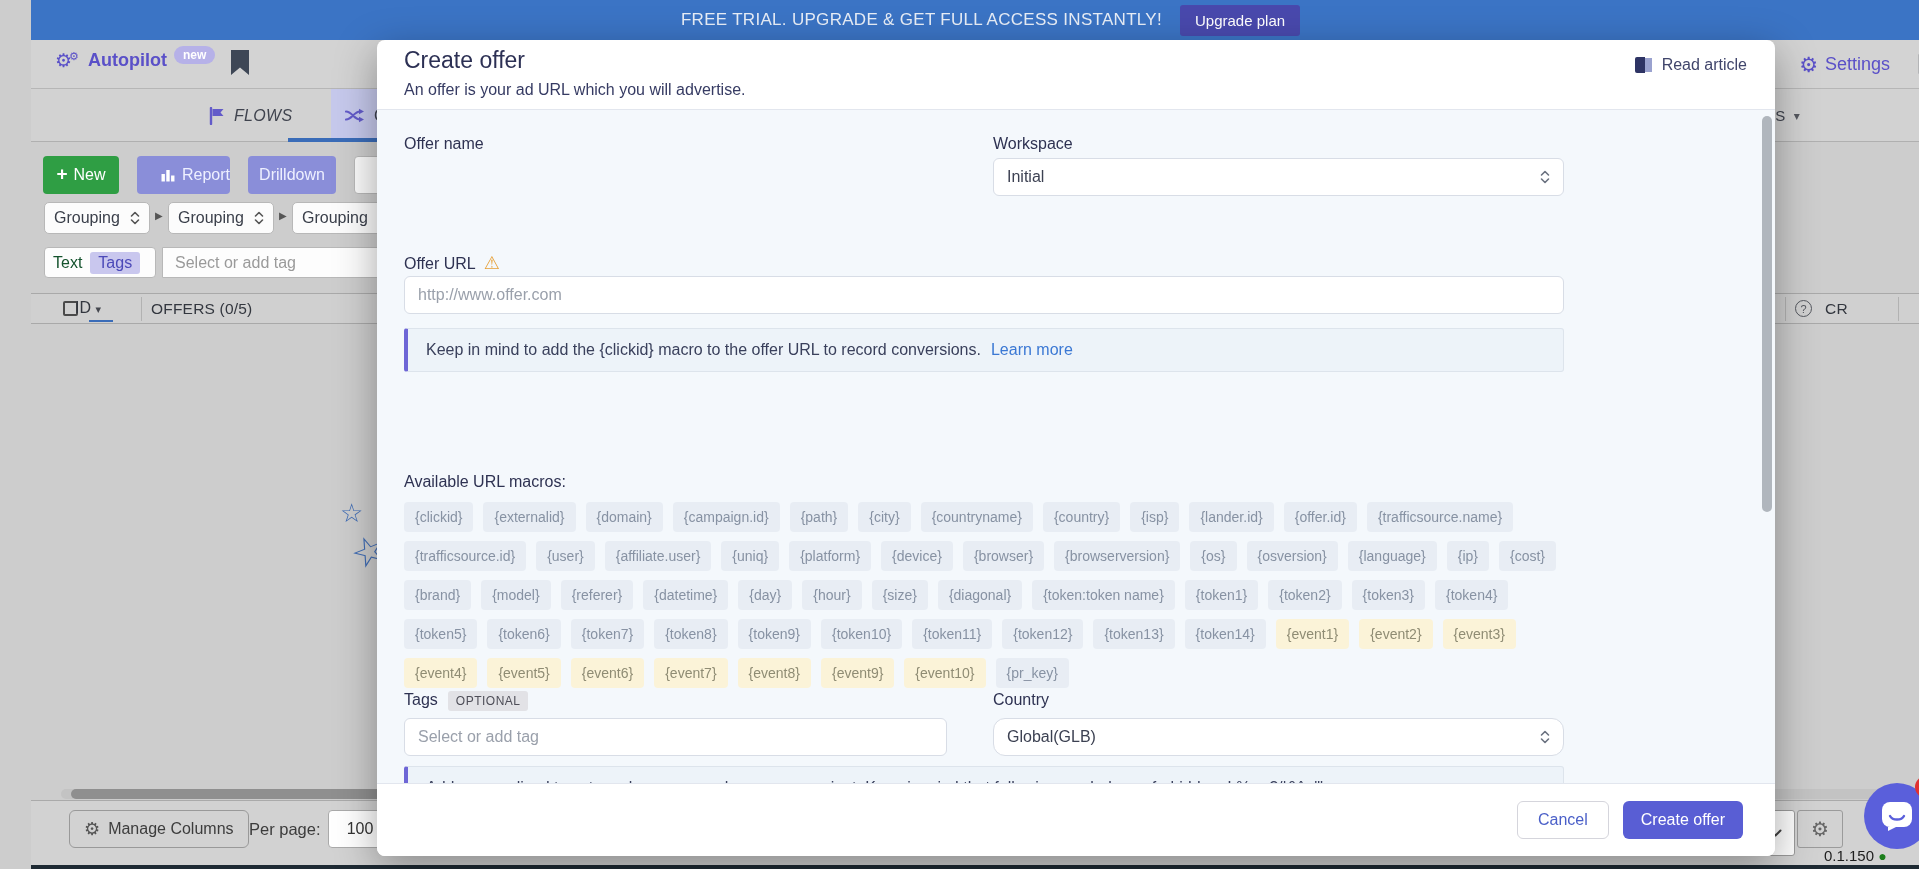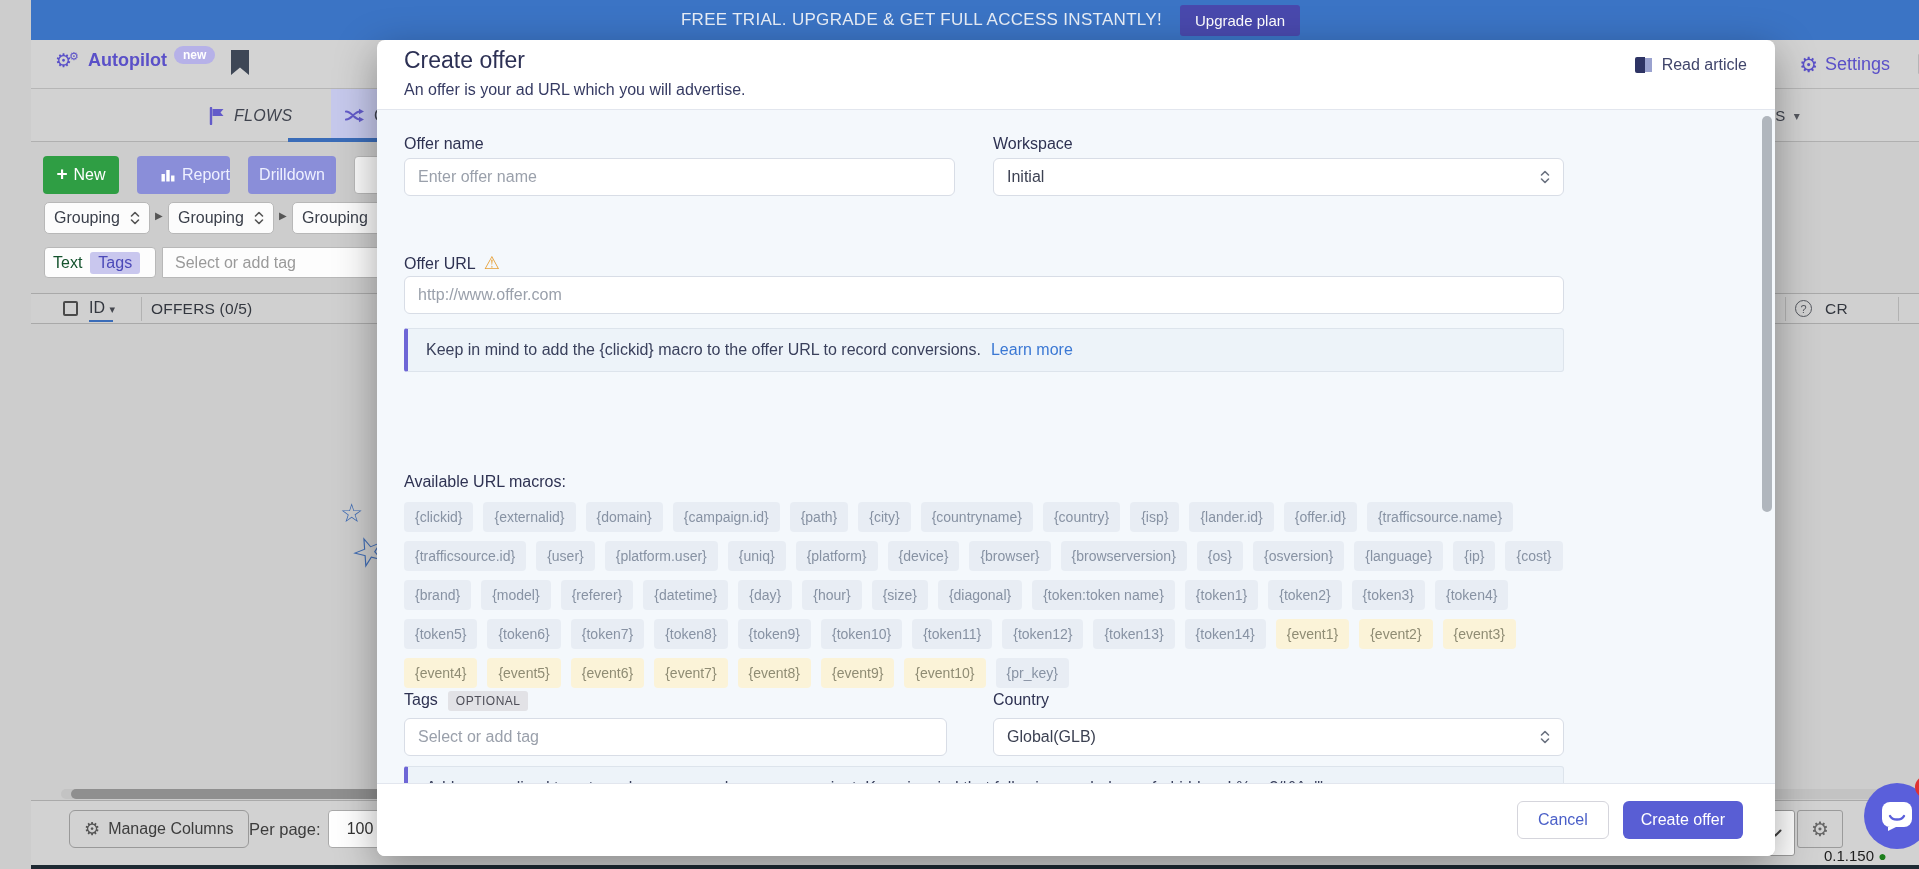--- a/index.html
+++ b/index.html
@@ -68,21 +68,21 @@
   .tags-toggle { background:#c9c7ee; color:#4b49b8; font-size:16px; padding:2px 8px; border-radius:3px; cursor:pointer; }
   .tag-search { position:absolute; left:131px; top:247px; width:330px; height:31px; background:#fdfdfd;
                 border:1px solid #b8b8b8; border-radius:0 4px 4px 0; font-size:16px; color:#333; padding:0 12px;
                 font-family:"Liberation Sans", sans-serif; }
   .tag-search::placeholder { color:#9a9a9a; }
 
   
   .thead { position:absolute; left:0; top:293px; width:1919px; height:31px; background:#d0d0d0;
            border-top:1px solid #a9a9a9; border-bottom:1px solid #a9a9a9; }
   .checkbox { position:absolute; left:32px; top:7px; width:15px; height:15px; border:2px solid #4a4a4a; border-radius:2px; cursor:pointer; }
-  .col-id { position:absolute; left:58px; top:5px; color:#33373f; font-size:16px; cursor:pointer; }
+  .col-id { position:absolute; left:44px; top:5px; color:#33373f; font-size:16px; cursor:pointer; }
   .col-id .sort { color:#44474e; font-size:11px; }
   .id-underline { position:absolute; left:58px; top:26px; width:24px; height:2px; background:#3a6cb8; }
   .col-label { position:absolute; top:6px; color:#33373f; font-size:15.5px; letter-spacing:.2px; }
   .th-q { position:absolute; top:6px; width:17px; height:17px; border:1.5px solid #55585f; border-radius:50%;
           color:#55585f; font-size:11px; display:flex; align-items:center; justify-content:center; }
   .th-div { position:absolute; top:3px; width:1px; height:24px; background:#b2b2b2; }
   .star-icon { position:absolute; color:#3f6cb5; }
   .star-sm { left:309px; top:498px; font-size:26px; }
   .star-lg { left:320px; top:528px; font-size:40px; transform:rotate(-22deg); }
 
@@ -331,21 +331,20 @@
             <span class="p1"></span>
             <span class="p2"></span>
           </span>
         <span>Read article</span>
       </div>
     </div>
 
     <div class="modal-body">
 
       <span class="fld-label" style="left:27px; top:25px;">Offer name</span>
-      <input class="inp" style="left: 27px; top: 48px; width: 551px;" placeholder="Enter offer name">
       <span class="fld-label" style="left:616px; top:25px;">Workspace</span>
       <div class="sel" style="left:616px; top:48px; width:571px;">
         <span>Initial</span>
         <svg width="10" height="16" viewBox="0 0 10 16">
           <path d="M1.5 6 L5 2.5 L8.5 6 M1.5 10 L5 13.5 L8.5 10" fill="none" stroke="#6b7280" stroke-width="1.6" stroke-linecap="round" stroke-linejoin="round"></path>
         </svg>
       </div>
 
       <span class="fld-label" style="left:27px; top:142px;"><span>Offer URL</span><span class="warn-icon">⚠</span></span>
       <input class="inp" style="left: 27px; top: 166px; width: 1160px;" placeholder="http://www.offer.com">
@@ -363,21 +362,21 @@
           <span class="chip">{path}</span>
           <span class="chip">{city}</span>
           <span class="chip">{countryname}</span>
           <span class="chip">{country}</span>
           <span class="chip">{isp}</span>
           <span class="chip">{lander.id}</span>
           <span class="chip">{offer.id}</span>
           <span class="chip">{trafficsource.name}</span>
           <span class="chip">{trafficsource.id}</span>
           <span class="chip">{user}</span>
-          <span class="chip">{platform.user}</span>
+          <span class="chip">{affiliate.user}</span>
           <span class="chip">{uniq}</span>
           <span class="chip">{platform}</span>
           <span class="chip">{device}</span>
           <span class="chip">{browser}</span>
           <span class="chip">{browserversion}</span>
           <span class="chip">{os}</span>
           <span class="chip">{osversion}</span>
           <span class="chip">{language}</span>
           <span class="chip">{ip}</span>
           <span class="chip">{cost}</span>
@@ -413,21 +412,21 @@
           <span class="chip chip-yellow">{event7}</span>
           <span class="chip chip-yellow">{event8}</span>
           <span class="chip chip-yellow">{event9}</span>
           <span class="chip chip-yellow">{event10}</span>
           <span class="chip">{pr_key}</span>
         </div>
 
       <span class="fld-label" style="left:27px; top:581px;"><span>Tags</span><span class="optional-badge">OPTIONAL</span></span>
       <input class="inp" style="left: 27px; top: 608px; width: 543px;" placeholder="Select or add tag">
       <span class="fld-label" style="left:616px; top:581px;">Country</span>
-      <div class="sel" style="left:616px; top:608px; width:571px;">
+      <div class="sel" style="left:616px; top:608px; width:571px;border-radius:12px;">
         <span>Global(GLB)</span>
         <svg width="10" height="16" viewBox="0 0 10 16">
           <path d="M1.5 6 L5 2.5 L8.5 6 M1.5 10 L5 13.5 L8.5 10" fill="none" stroke="#6b7280" stroke-width="1.6" stroke-linecap="round" stroke-linejoin="round"></path>
         </svg>
       </div>
       <div class="note" style="left:27px; top:656px; width:1160px; height:44px;">
         <span>Add personalized tags to make your search more convenient. Keep in mind that following symbols are forbidden: !;%&lt;&gt;?/|&amp;^~'"</span>
       </div>
     </div>
 

